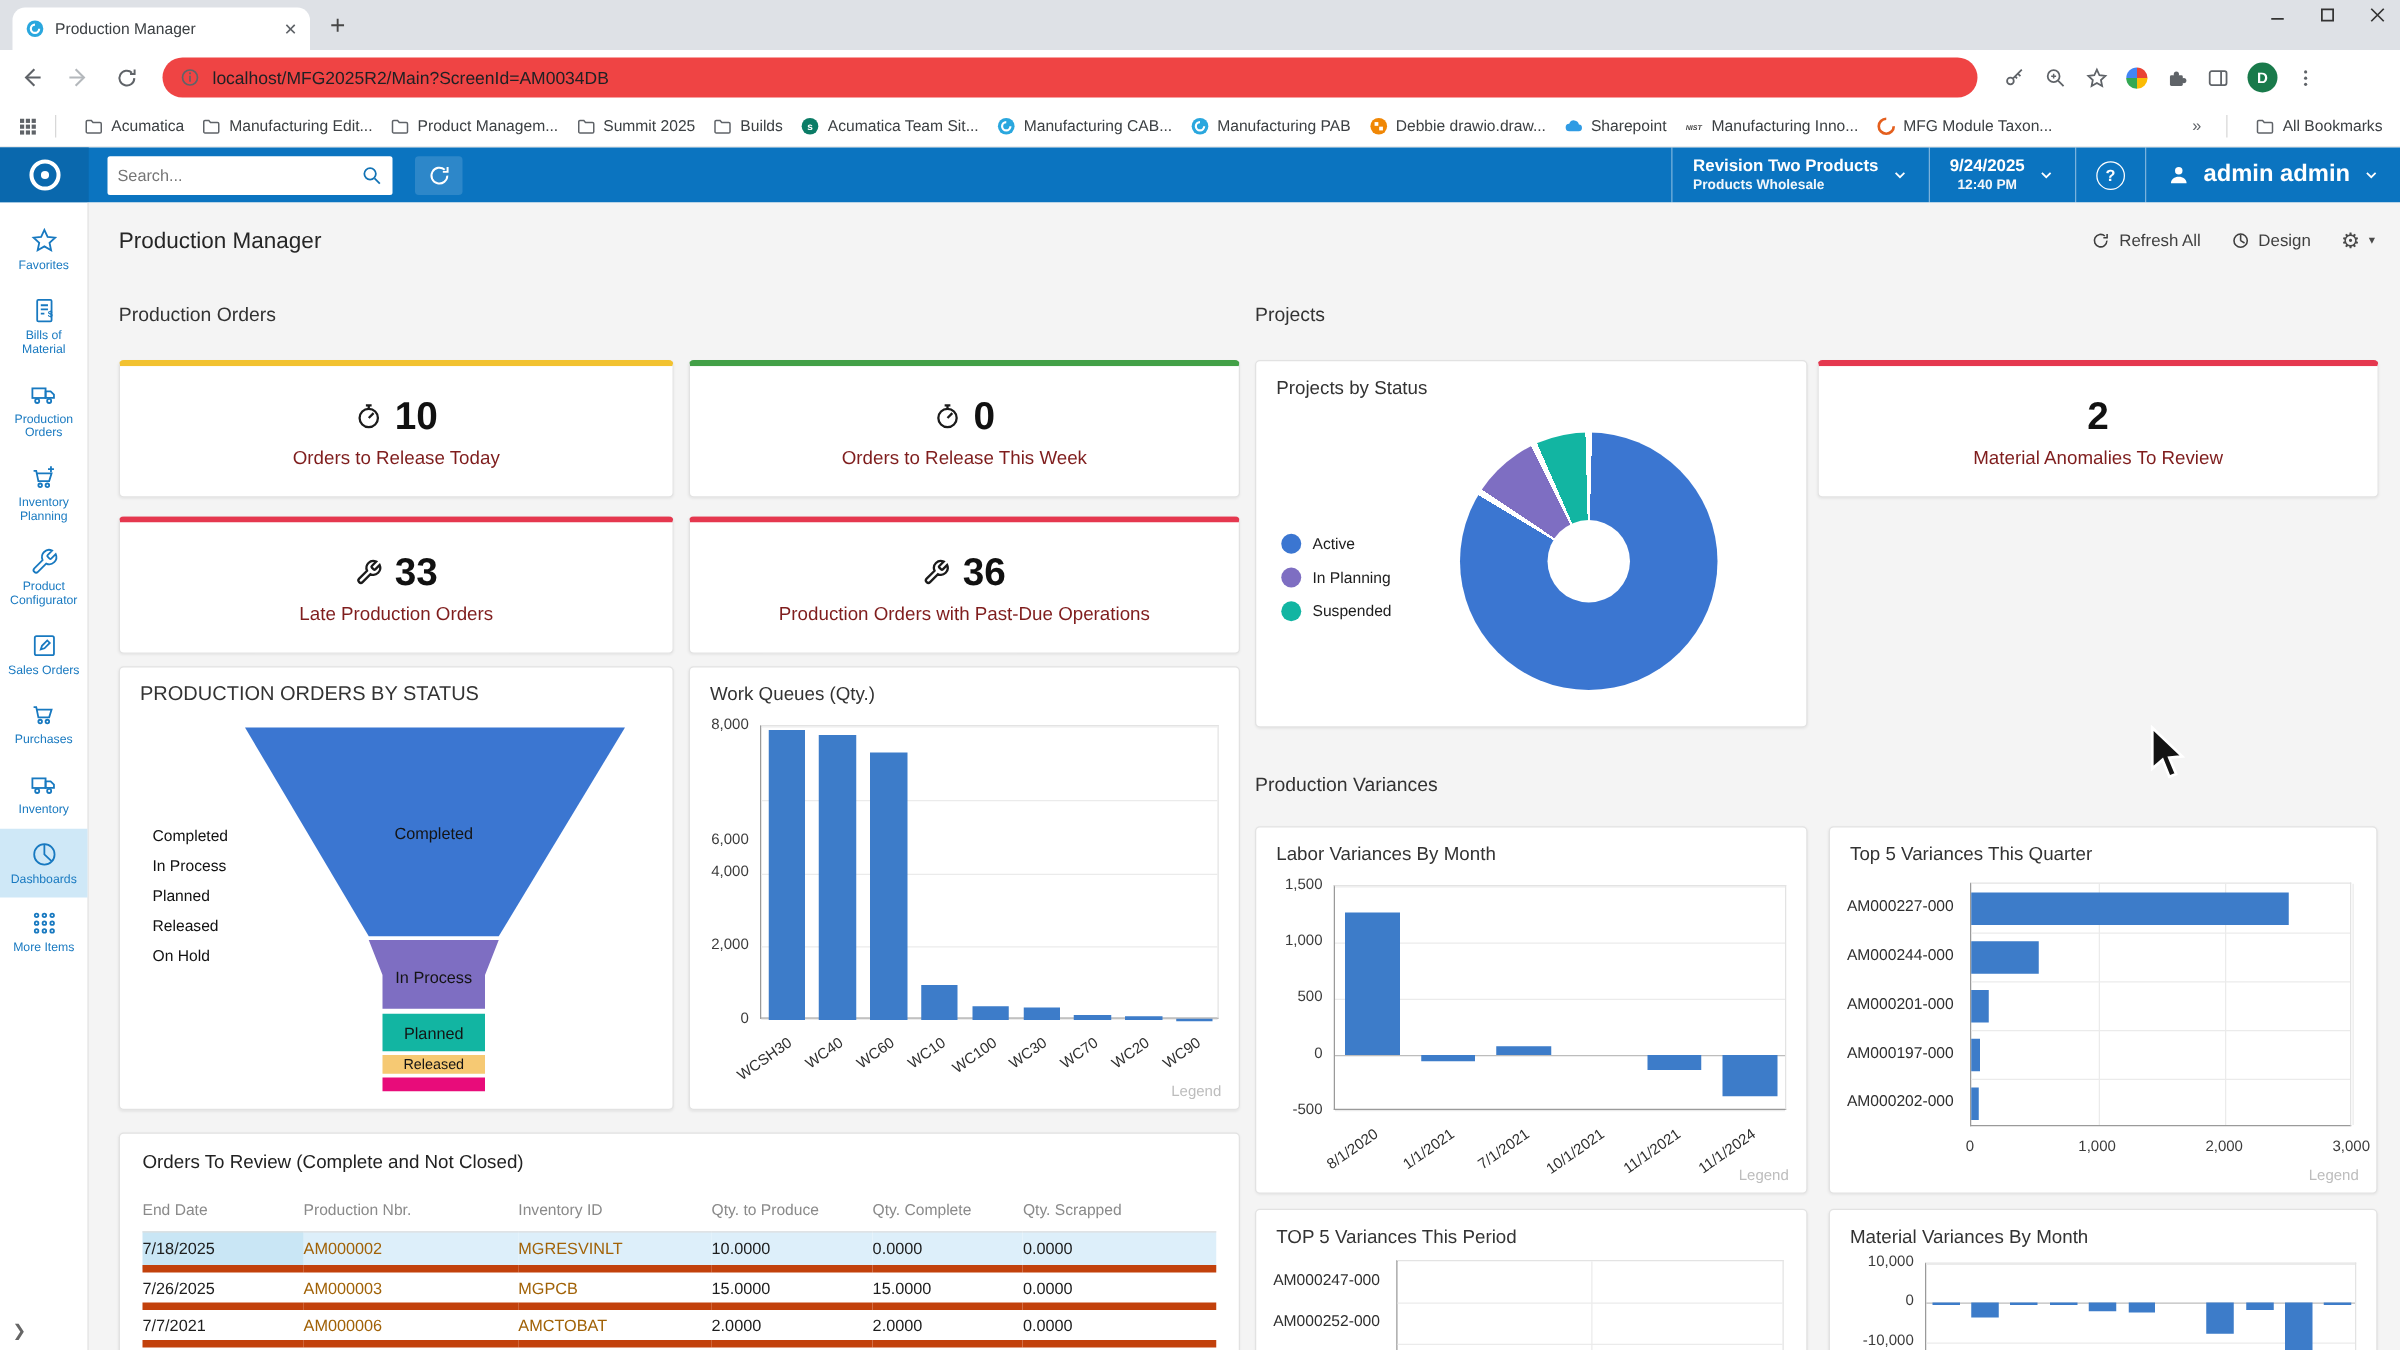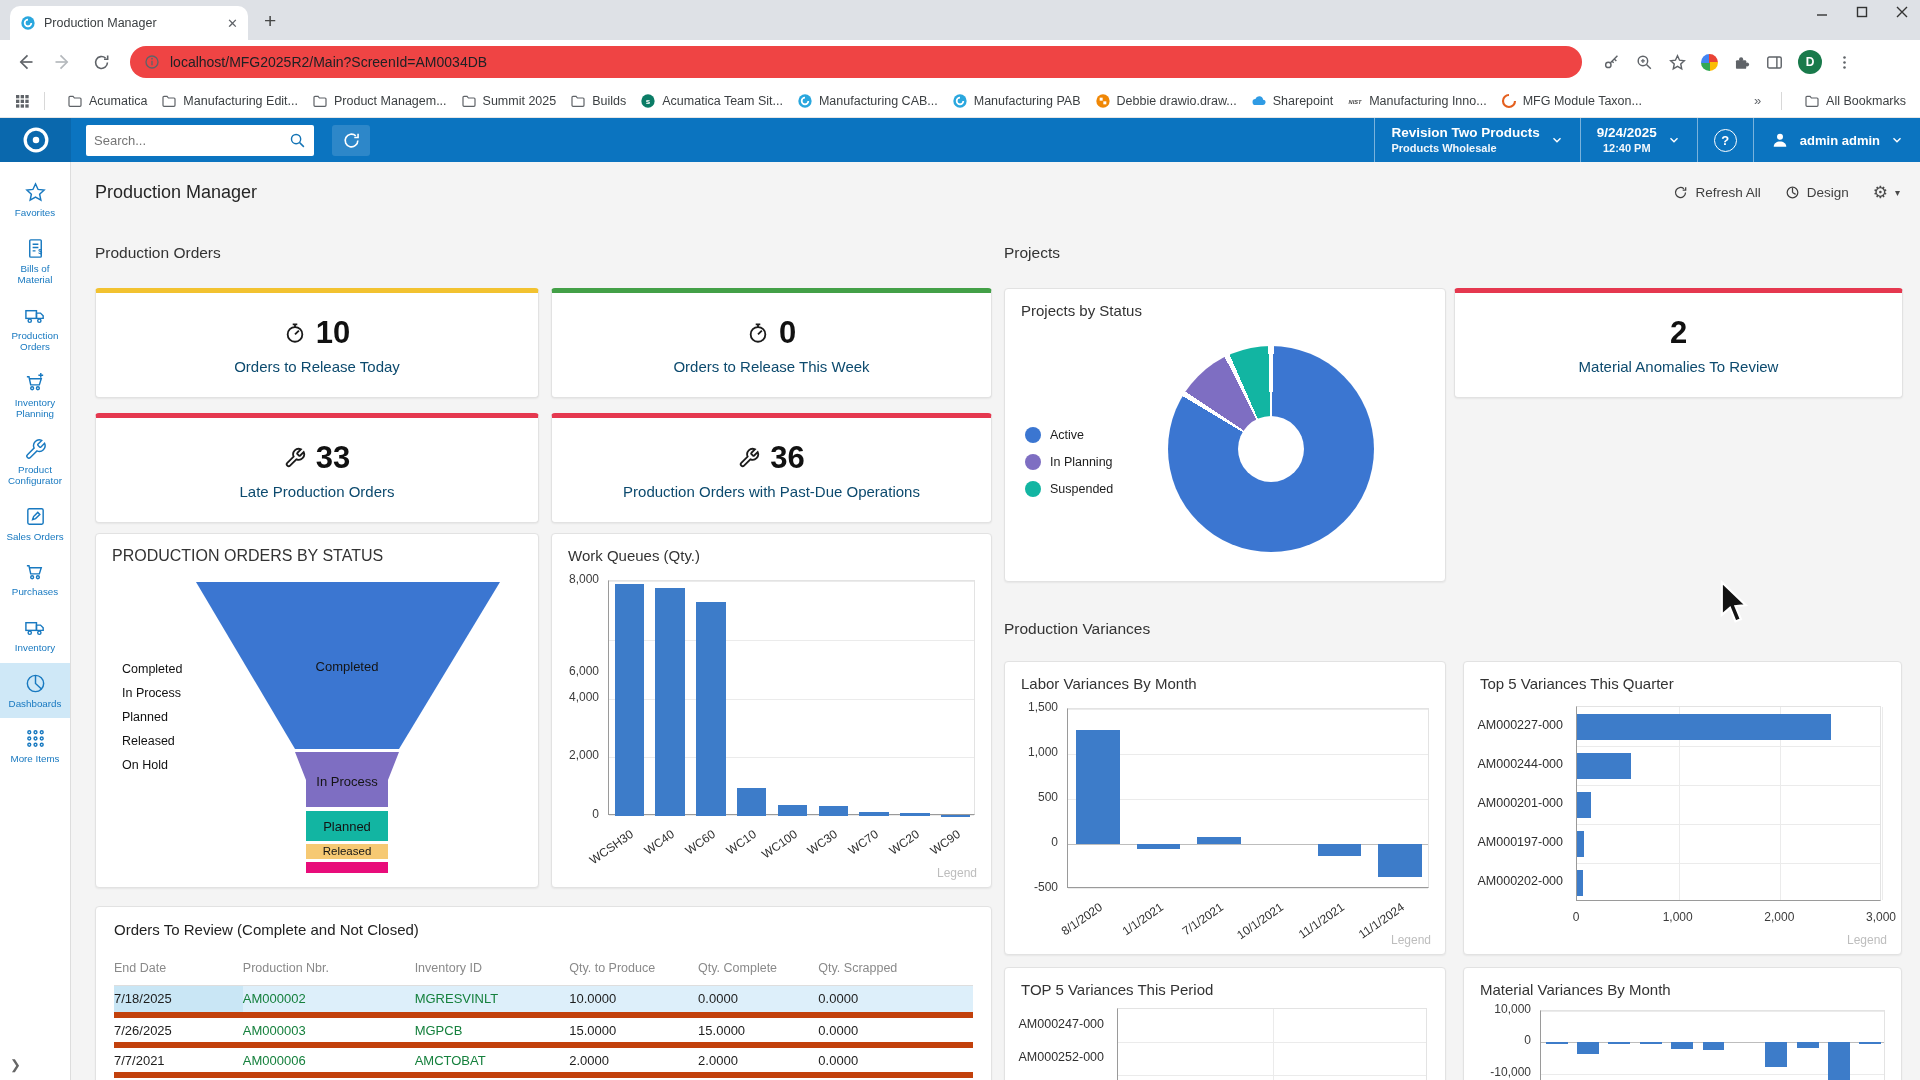--- a/index.html
+++ b/index.html
@@ -29,40 +29,40 @@
 .logo{width:71px;background:#0a68ad;display:flex;align-items:center;justify-content:center}
 .searchbox{align-self:center;margin-left:15px;width:228px;height:31px;background:#fff;border-radius:2px;display:flex;align-items:center;padding:0 8px}
 .searchbox input{border:0;outline:0;flex:1;font-size:13px;color:#333;font-family:"Liberation Sans",sans-serif}
 .clockbtn{align-self:center;margin-left:18px;width:38px;height:31px;border-radius:3px;background:rgba(255,255,255,.14);display:flex;align-items:center;justify-content:center}
 .hspacer{flex:1}
 .hseg{display:flex;align-items:center;gap:10px;padding:0 16px;border-left:1px solid rgba(255,255,255,.45)}
 .hseg .two{display:flex;flex-direction:column;justify-content:flex-end;line-height:1.25}
 .hseg .l1{font-size:13.5px;font-weight:bold}
 .hseg .l2{font-size:11px;font-weight:bold;opacity:.95}
 .helpring{width:23px;height:23px;border:1.6px solid #fff;border-radius:50%;display:flex;align-items:center;justify-content:center;font-size:13px;font-weight:bold}
-.uname{font-size:13px;font-weight:bold}
+.uname{font-size:19px;font-weight:bold}
 
 .main{display:flex;height:918px}
 .sidebar{width:71px;background:#fff;border-right:1px solid #ddd;display:flex;flex-direction:column;padding-top:10px}
 .side-item{display:flex;flex-direction:column;align-items:center;gap:3px;padding:9px 2px;cursor:default}
 .side-item.active{background:#cfe8f7}
 .side-ic{width:23px;height:23px;color:#1879c0}
 .side-ic svg{width:23px;height:23px;fill:none;stroke:#1879c0;stroke-width:1.5}
 .side-lb{font-size:9.8px;color:#1879c0;text-align:center;line-height:1.18}
 .side-expand{margin-top:auto;padding:8px 10px;color:#666;font-size:13px}
 .content{flex:1;position:relative;background:#f4f4f4;overflow:hidden}
 .content-header{position:absolute;left:24px;right:20px;top:12px;height:36px;display:flex;align-items:center}
 .page-title{font-size:18px;color:#262626}
 .toolbar{margin-left:auto;display:flex;align-items:center;gap:24px;font-size:13.5px;color:#3f3f3f}
 .tbtn{display:flex;align-items:center;gap:7px}
 .heading{position:absolute;font-size:15.5px;color:#333}
 .card{position:absolute;background:#fff;border:1px solid #e2e2e2;border-radius:4px;box-shadow:0 1px 2px rgba(0,0,0,.06)}
 .kpi{border-top:5px solid #ccc;display:flex;flex-direction:column;align-items:center;justify-content:center;gap:7px}
 .kpi-val{display:flex;align-items:center;gap:10px;font-size:31px;font-weight:bold;color:#111}
-.kpi-lb{font-size:15px;color:#0c4a6e}
+.kpi-lb{font-size:15px;color:#7f1d1d}
 .chart-title{position:absolute;top:13px;left:16px;font-size:15px;color:#333;white-space:nowrap}
 .chart-area{position:absolute;left:0;right:0;top:40px;bottom:0}
 .plot{position:absolute;background:#fff;border:1px solid #e3e3e3;border-left:1.5px solid #9a9a9a;border-bottom:1.5px solid #9a9a9a}
 .gline{position:absolute;left:0;right:0;height:1px;background:#ebebeb}
 .gline.zero{background:#bdbdbd}
 .vline{position:absolute;top:0;bottom:0;width:1px;background:#ebebeb}
 .bar{position:absolute;background:#3d7cc9}
 .ytick{position:absolute;font-size:12px;color:#3b3b3b;text-align:right}
 .xtick{position:absolute;font-size:12px;color:#3b3b3b;text-align:center;width:60px}
 .xtick-rot{position:absolute;font-size:12px;color:#2f2f2f;transform:rotate(-35deg);transform-origin:100% 0;text-align:right}
@@ -72,21 +72,21 @@
 .donut-hole{position:absolute;border-radius:50%;background:#fff}
 .legend-item{position:absolute;display:flex;align-items:center;gap:9px;font-size:12.5px;color:#1d1d1d}
 .legend-dot{width:16px;height:16px;border-radius:50%;flex:0 0 16px}
 .funnel-side{position:absolute;left:26px;top:88px;font-size:12.5px;color:#111}
 .funnel-side div{margin-bottom:10px}
 
 .table-title{position:absolute;top:14px;left:18px;font-size:15px;color:#222}
 .otable{position:absolute;left:18px;right:18px;top:44px;border-collapse:collapse;font-size:13px;width:calc(100% - 36px)}
 .otable thead td{color:#8a8a8a;font-size:12.5px;height:34px;border-bottom:1px solid #dedede;text-align:left;font-weight:normal}
 .otable tbody td{height:30px;border-bottom:6px solid #c2410c;color:#1d1d1d}
-.otable a.link{color:#15803d;text-decoration:none}
+.otable a.link{color:#a16207;text-decoration:none}
 .otable tr.sel td{background:#ddeffa}
 .otable tr.sel td:first-child{background:#c9e6f5}
 .cursor{position:absolute;left:1718px;top:580px;z-index:50}
 .gearglyph{font-size:17px;color:#4a4a4a;line-height:1}
 .chev{font-size:10px;color:#4a4a4a}
 </style>
 </head>
 <body>
 
 <div class="tabbar">

